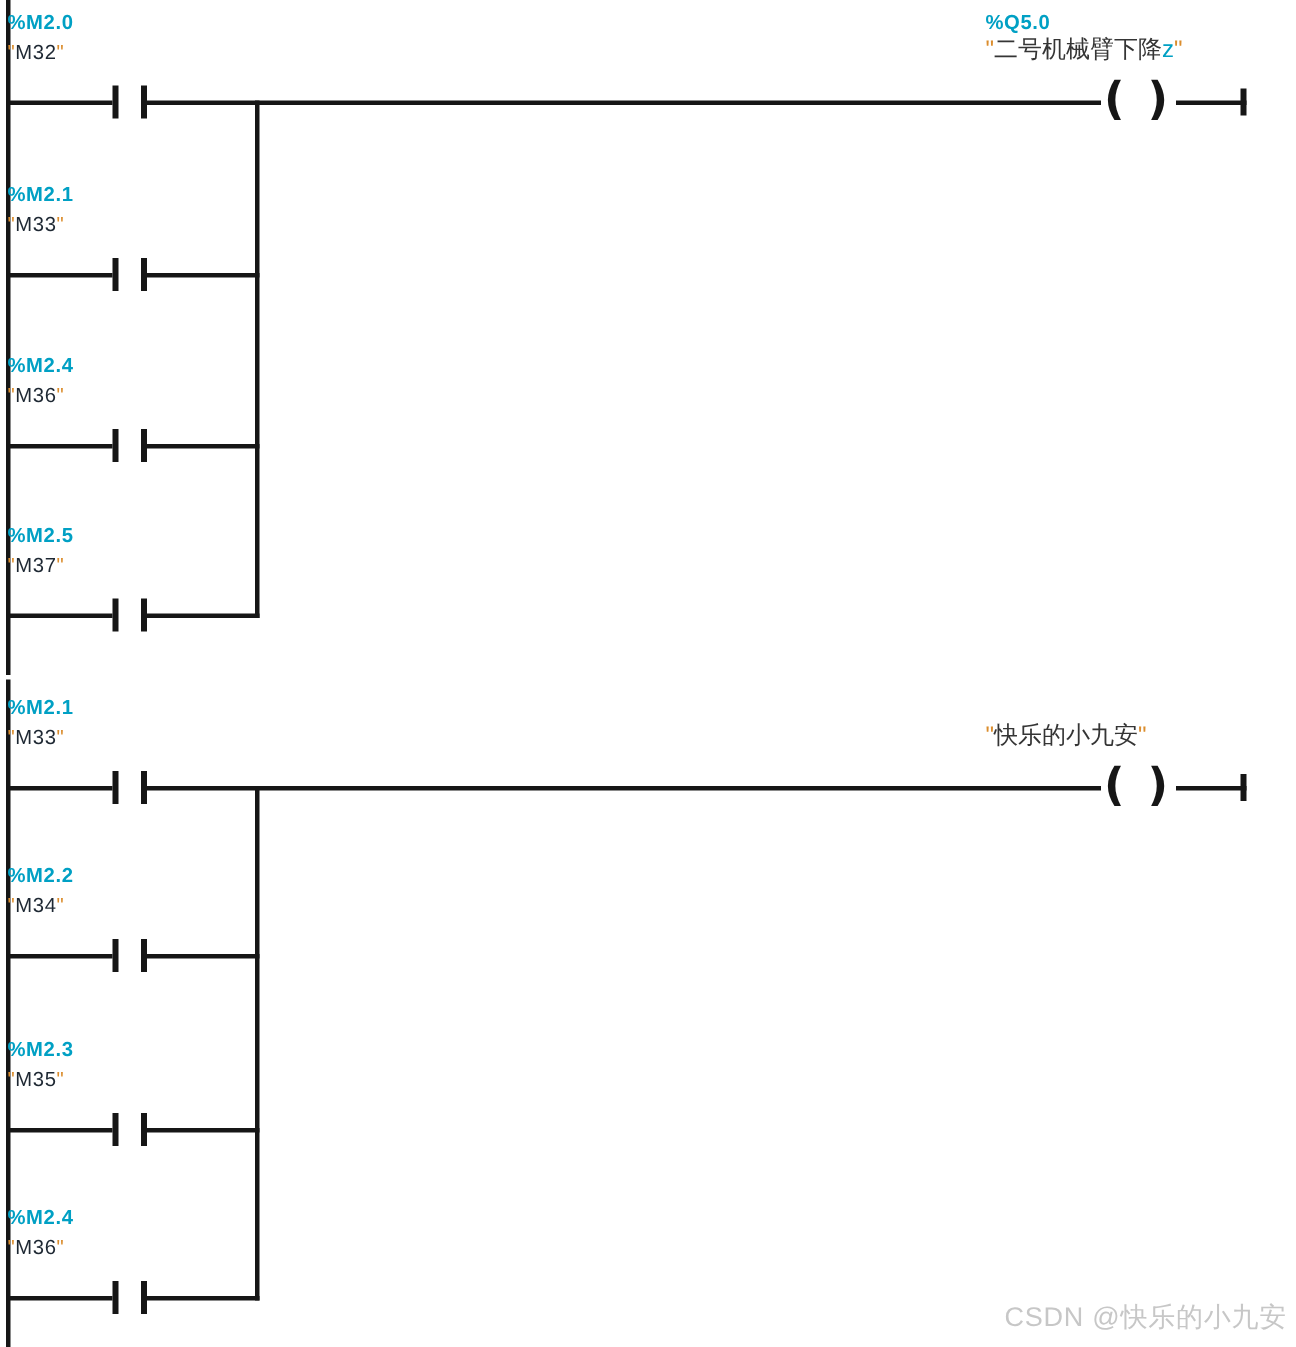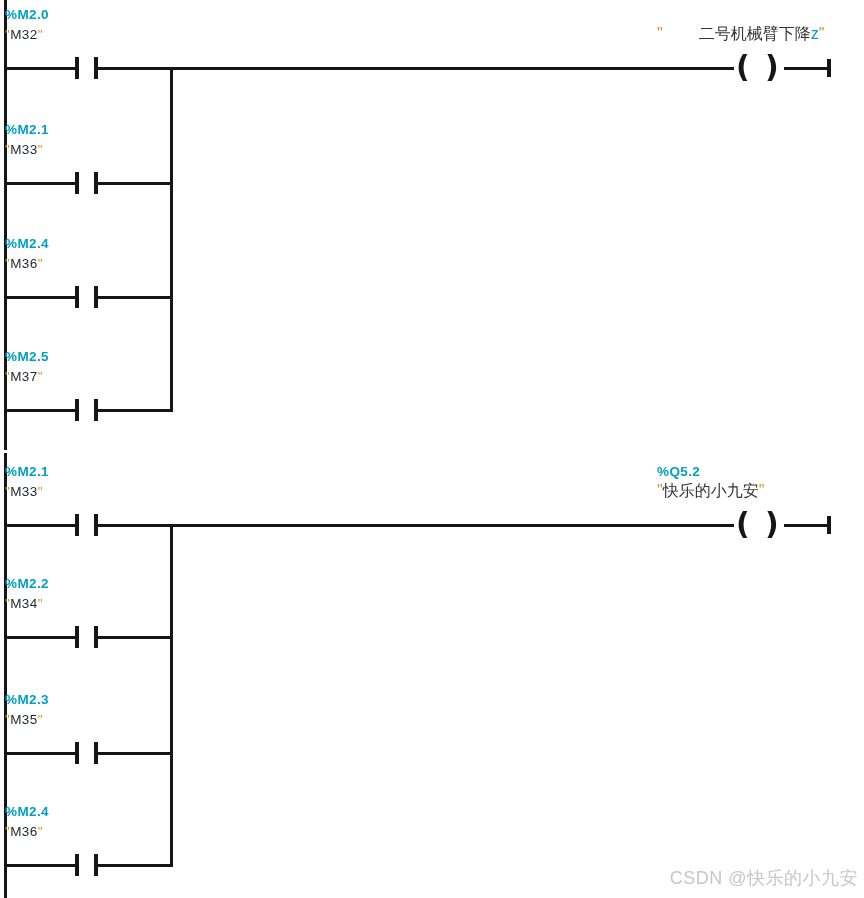--- a/index.html
+++ b/index.html
@@ -83,21 +83,22 @@
     <div style="position: absolute; left: 75px; top: 398px; width: 23px; height: 24px; background: rgb(255, 255, 255);">
       <div style="position: absolute; left: 0px; top: 1px; width: 4px; height: 22px; background: rgb(22, 22, 22);"></div>
       <div style="position: absolute; left: 19px; top: 1px; width: 4px; height: 22px; background: rgb(22, 22, 22);"></div>
     </div>
     <div class="lbl addr contact-lbl" style="top: 348px; color: rgb(0, 160, 196);">%M2.5</div>
     <div class="lbl tagname contact-lbl" style="top: 368px;"><span style="color: rgb(219, 141, 45);">"</span><span style="color: rgb(30, 40, 51);">M37</span><span style="color: rgb(219, 141, 45);">"</span></div>
     <div style="position: absolute; left: 734px; top: 53px; width: 50px; height: 30px; background: rgb(255, 255, 255);">
       <span class="coil-paren" style="left: 2px; color: rgb(22, 22, 22);">(</span>
       <span class="coil-paren" style="left: 31px; color: rgb(22, 22, 22);">)</span>
     </div>
-    <div class="lbl cjkname coil-lbl" style="top: 25px;"><span style="color: rgb(219, 141, 45);">"</span><span style="color: rgb(53, 53, 53); margin-left: 36px;">二号机械臂下降</span><span style="color: rgb(0, 160, 196);">z</span><span style="color: rgb(219, 141, 45);">"</span></div>
+    <div class="lbl addr coil-lbl" style="top: 6px; color: rgb(0, 160, 196);">%Q5.0</div>
+    <div class="lbl cjkname coil-lbl" style="top: 25px;"><span style="color: rgb(219, 141, 45);">"</span><span style="color: rgb(53, 53, 53);">二号机械臂下降</span><span style="color: rgb(0, 160, 196);">z</span><span style="color: rgb(219, 141, 45);">"</span></div>
     <div style="position: absolute; left: 827px; top: 59px; width: 4px; height: 18px; background: rgb(22, 22, 22);"></div>
     <div style="position: absolute; left: 4px; top: 453px; width: 3px; height: 445px; background: rgb(22, 22, 22);"></div>
     <div style="position: absolute; left: 4px; top: 524px; width: 827px; height: 3px; background: rgb(22, 22, 22);"></div>
     <div style="position: absolute; left: 4px; top: 636px; width: 169px; height: 3px; background: rgb(22, 22, 22);"></div>
     <div style="position: absolute; left: 4px; top: 752px; width: 169px; height: 3px; background: rgb(22, 22, 22);"></div>
     <div style="position: absolute; left: 4px; top: 864px; width: 169px; height: 3px; background: rgb(22, 22, 22);"></div>
     <div style="position: absolute; left: 170px; top: 524px; width: 3px; height: 343px; background: rgb(22, 22, 22);"></div>
     <div style="position: absolute; left: 75px; top: 513px; width: 23px; height: 24px; background: rgb(255, 255, 255);">
       <div style="position: absolute; left: 0px; top: 1px; width: 4px; height: 22px; background: rgb(22, 22, 22);"></div>
       <div style="position: absolute; left: 19px; top: 1px; width: 4px; height: 22px; background: rgb(22, 22, 22);"></div>
@@ -119,16 +120,15 @@
     <div style="position: absolute; left: 75px; top: 853px; width: 23px; height: 24px; background: rgb(255, 255, 255);">
       <div style="position: absolute; left: 0px; top: 1px; width: 4px; height: 22px; background: rgb(22, 22, 22);"></div>
       <div style="position: absolute; left: 19px; top: 1px; width: 4px; height: 22px; background: rgb(22, 22, 22);"></div>
     </div>
     <div class="lbl addr contact-lbl" style="top: 803px; color: rgb(0, 160, 196);">%M2.4</div>
     <div class="lbl tagname contact-lbl" style="top: 823px;"><span style="color: rgb(219, 141, 45);">"</span><span style="color: rgb(30, 40, 51);">M36</span><span style="color: rgb(219, 141, 45);">"</span></div>
     <div style="position: absolute; left: 734px; top: 510px; width: 50px; height: 30px; background: rgb(255, 255, 255);">
       <span class="coil-paren" style="left: 2px; color: rgb(22, 22, 22);">(</span>
       <span class="coil-paren" style="left: 31px; color: rgb(22, 22, 22);">)</span>
     </div>
-    <div class="lbl addr coil-lbl" style="top: 463px; color: rgb(0, 160, 196);">%Q5.2</div>
     <div class="lbl cjkname coil-lbl" style="top: 482px;"><span style="color: rgb(219, 141, 45);">"</span><span style="color: rgb(53, 53, 53);">快乐的小九安</span><span style="color: rgb(219, 141, 45);">"</span></div>
     <div style="position: absolute; left: 827px; top: 516px; width: 4px; height: 18px; background: rgb(22, 22, 22);"></div>
   </div>
 
 </body></html>

